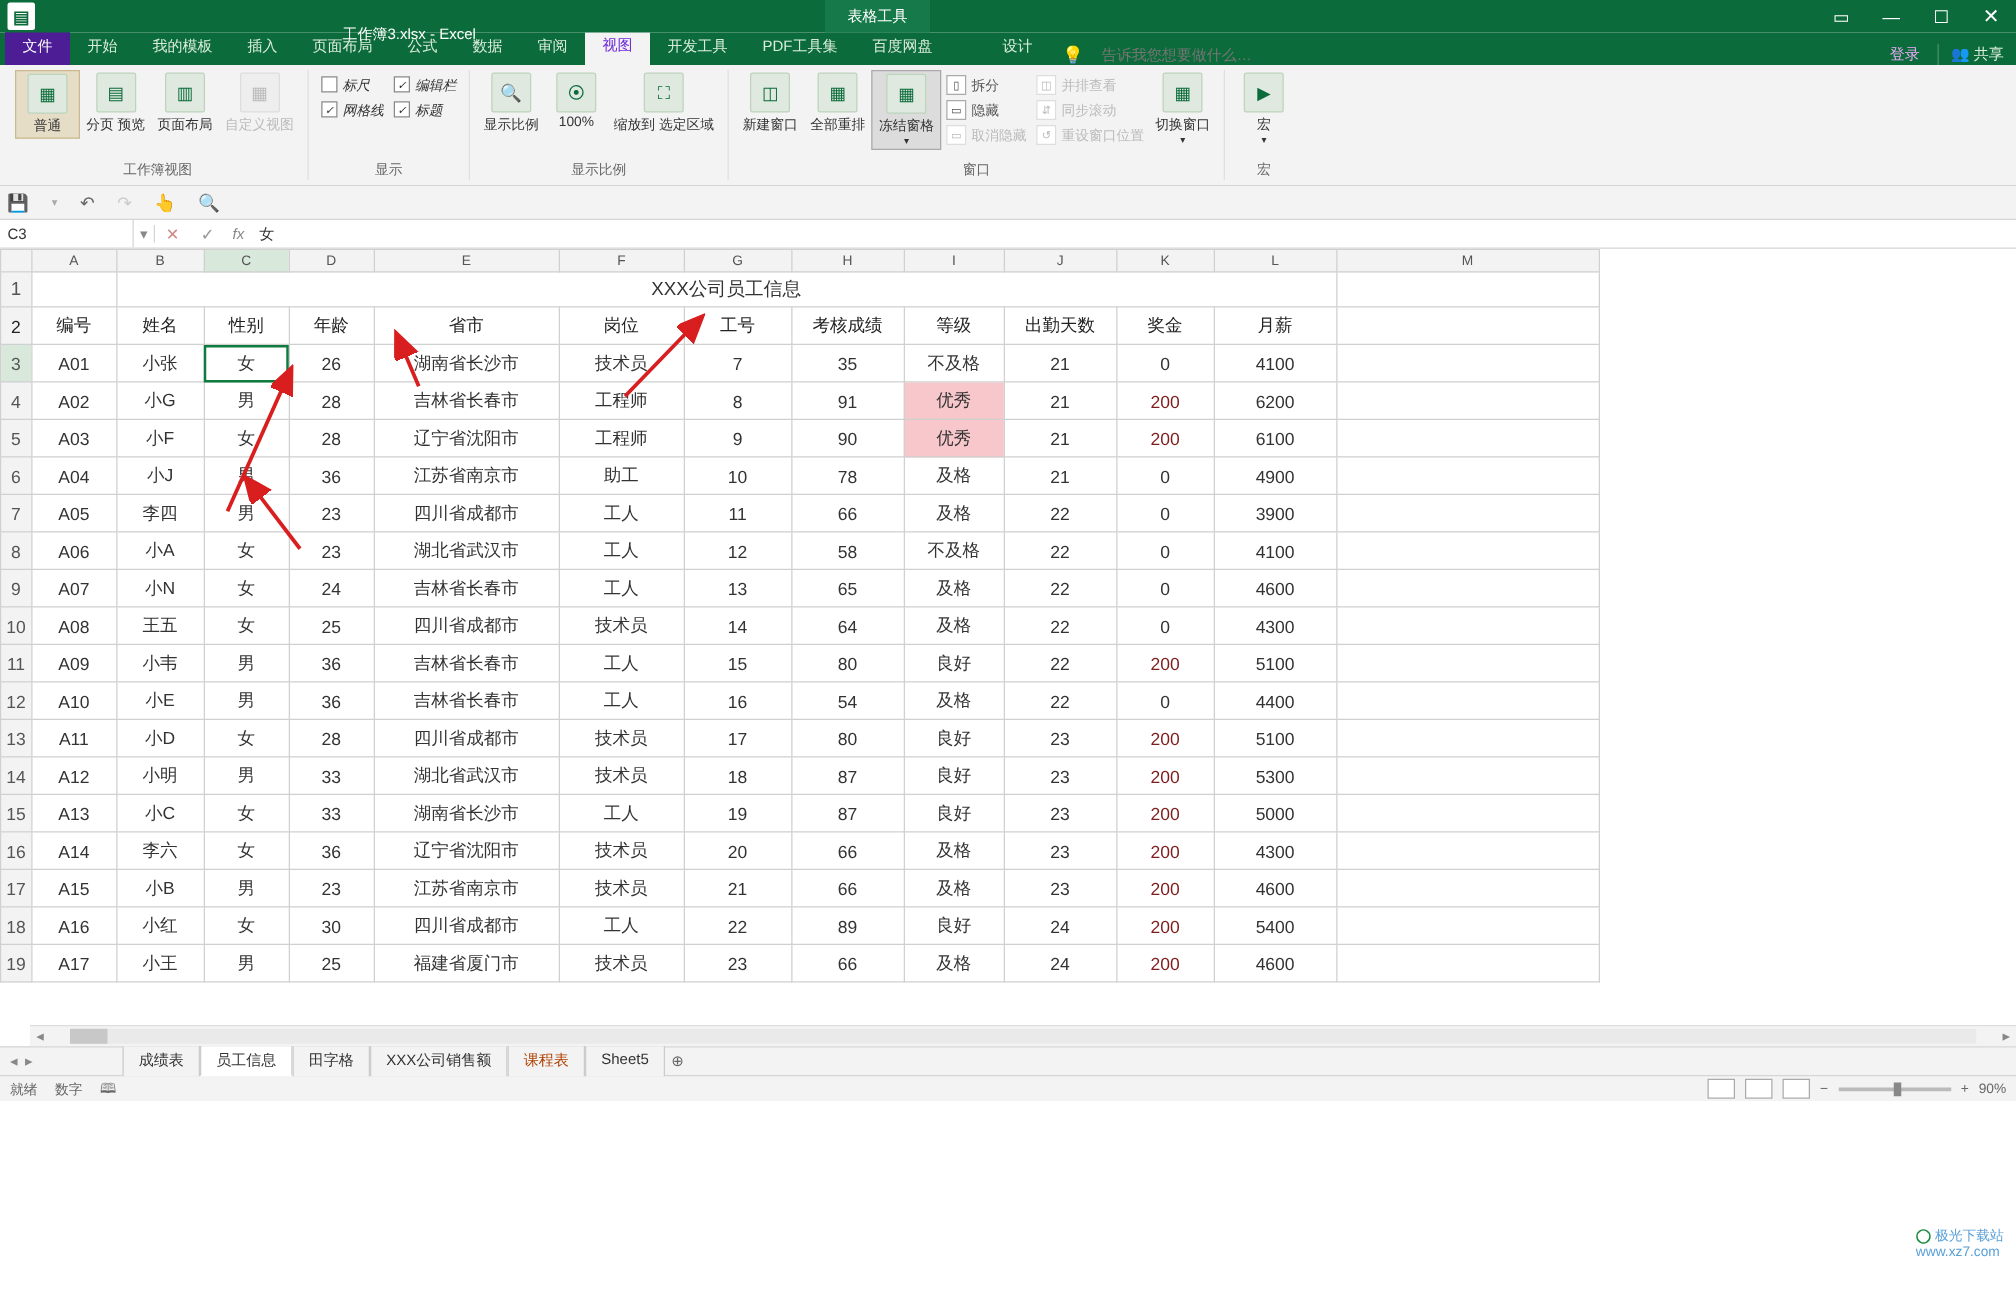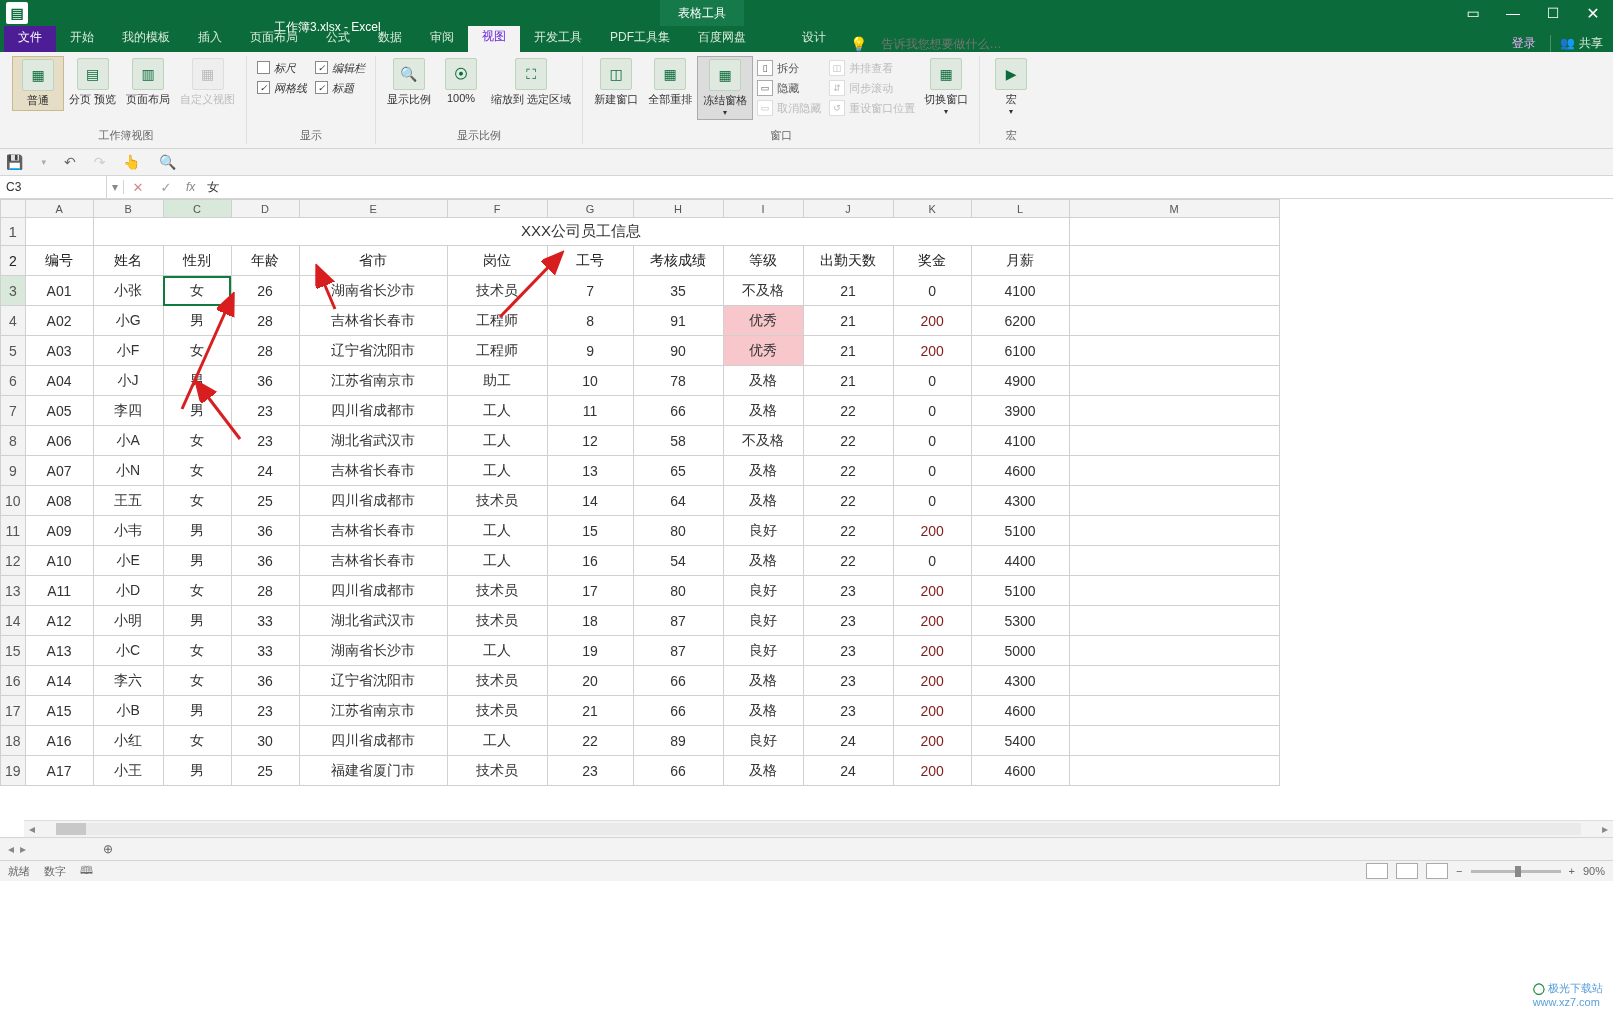--- a/index.html
+++ b/index.html
@@ -625,20 +625,28 @@
       </div>
     <div class="arrowbtn">▸</div>
   </div>
 </div>
 
 <div class="footer-tabs">
   <div class="nav">
     <span>◂</span>
     <span>▸</span>
   </div>
+  <div id="sheettabs" style="display:flex;">
+      <div class="stab">成绩表</div>
+      <div class="stab active">员工信息</div>
+      <div class="stab">田字格</div>
+      <div class="stab">XXX公司销售额</div>
+      <div class="stab hl">课程表</div>
+      <div class="stab">Sheet5</div>
+    </div>
   <div class="add">⊕</div>
 </div>
 
 <div class="statusbar">
   <span>就绪</span>
   <span style="margin-left:14px">数字</span>
   <span style="margin-left:14px">🕮</span>
   <div class="right">
     <div class="viewbtn"></div>
     <div class="viewbtn"></div>

